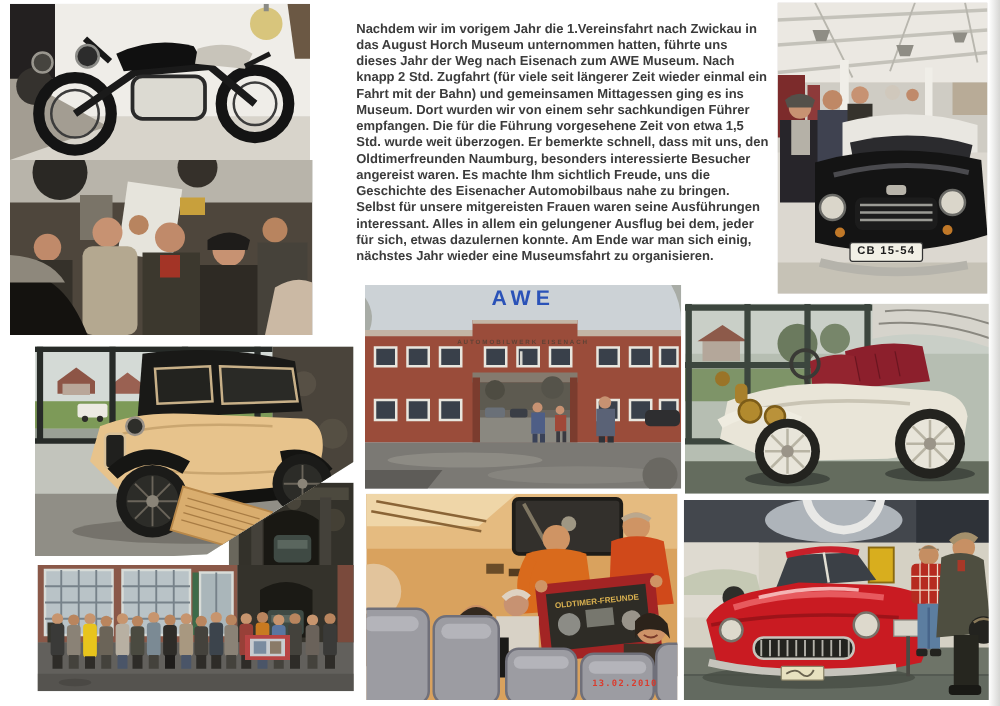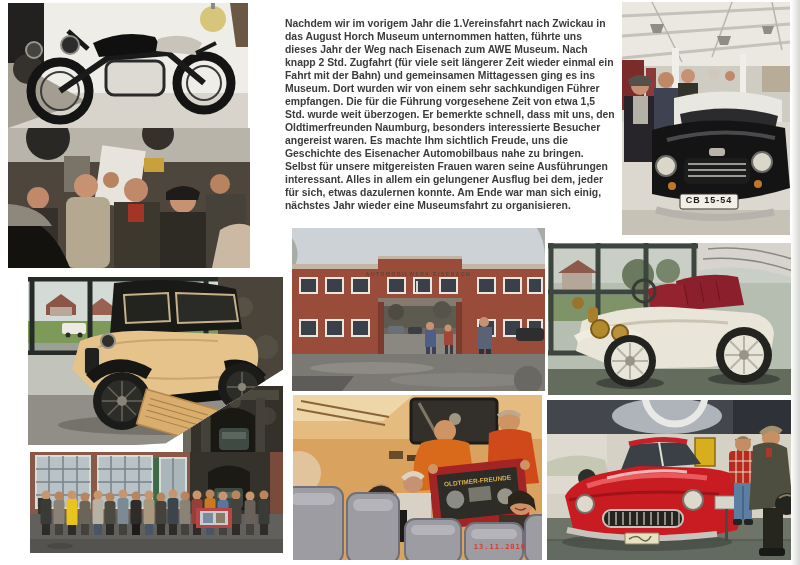--- a/index.html
+++ b/index.html
@@ -225,20 +225,21 @@
       <circle cx="192" cy="94" r="5" fill="#c79272"></circle>
         <rect x="185" y="99" width="15" height="22" fill="#5a6276"></rect>
       <rect x="187" y="121" width="5" height="14" fill="#2e3238"></rect>
         <rect x="194" y="121" width="5" height="14" fill="#2e3238"></rect>
       <rect y="126" width="253" height="37" fill="#7b7974"></rect>
       <ellipse cx="80" cy="140" rx="62" ry="6" fill="#95938c" opacity=".7"></ellipse>
       <ellipse cx="170" cy="152" rx="72" ry="7" fill="#8e8c86" opacity=".6"></ellipse>
       <path d="M0,148 h62 l-12,15 H0Z" fill="#5e5c58"></path>
       <circle cx="236" cy="152" r="14" fill="#6a6862"></circle>
     </svg>
+    <span class="overlay awe-letters">AWE</span>
     <span class="overlay awe-sign">AUTOMOBILWERK EISENACH</span>
   </figure>
 
   <figure class="ph" id="ph-whitecar">
     <svg viewBox="0 0 247 152" preserveAspectRatio="none">
       <rect width="247" height="152" fill="#b6beb2"></rect>
       <rect width="247" height="40" fill="#c9cfc7"></rect>
       <rect x="14" y="28" width="30" height="18" fill="#b4a79a"></rect>
       <path d="M10,30 l20,-13 20,13Z" fill="#8d5a4a"></path>
       <circle cx="90" cy="32" r="16" fill="#6b7a5e"></circle>
@@ -572,21 +573,21 @@
         <rect x="172" y="128" width="58" height="40" rx="10"></rect>
         <rect x="232" y="120" width="30" height="48" rx="10"></rect>
       </g>
       <g fill="#b4b4ba">
         <rect x="-2" y="98" width="44" height="12" rx="6"></rect>
         <rect x="60" y="104" width="40" height="12" rx="6"></rect>
         <rect x="118" y="130" width="44" height="10" rx="5"></rect>
         <rect x="178" y="134" width="46" height="10" rx="5"></rect>
       </g>
     </svg>
-    <span class="overlay datestamp">13.11.2010</span>
+    <span class="overlay datestamp">13.02.2010</span>
   </figure>
 
   <figure class="ph" id="ph-redcar">
     <svg viewBox="0 0 248 160" preserveAspectRatio="none">
       <rect width="248" height="160" fill="#d5d1c4"></rect>
       <rect width="248" height="34" fill="#43474d"></rect>
       <ellipse cx="120" cy="16" rx="55" ry="18" fill="#aeb4ba"></ellipse>
       <circle cx="128" cy="-6" r="30" fill="none" stroke="#e8e8e6" stroke-width="7"></circle>
       <rect x="186" y="0" width="62" height="34" fill="#2e3238"></rect>
       <rect y="34" width="60" height="60" fill="#dedad0"></rect>

